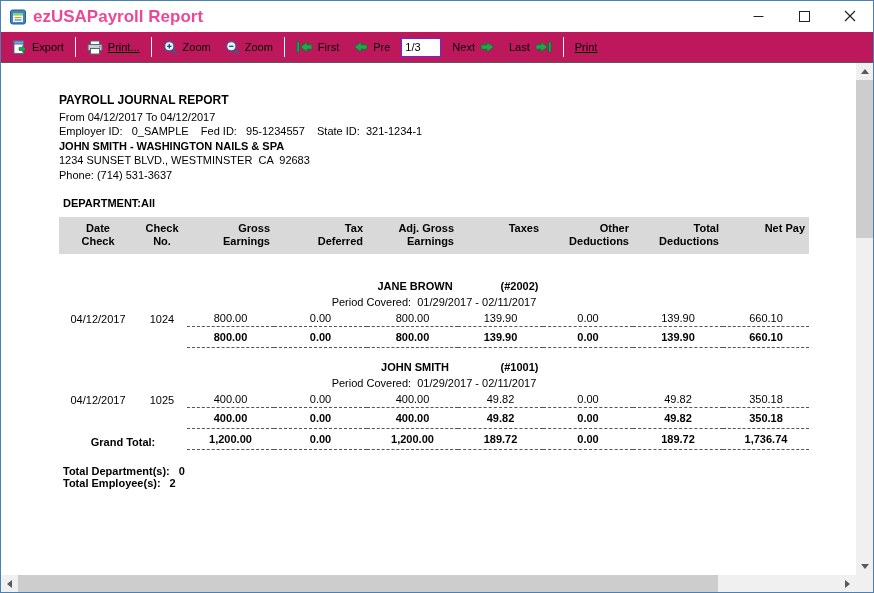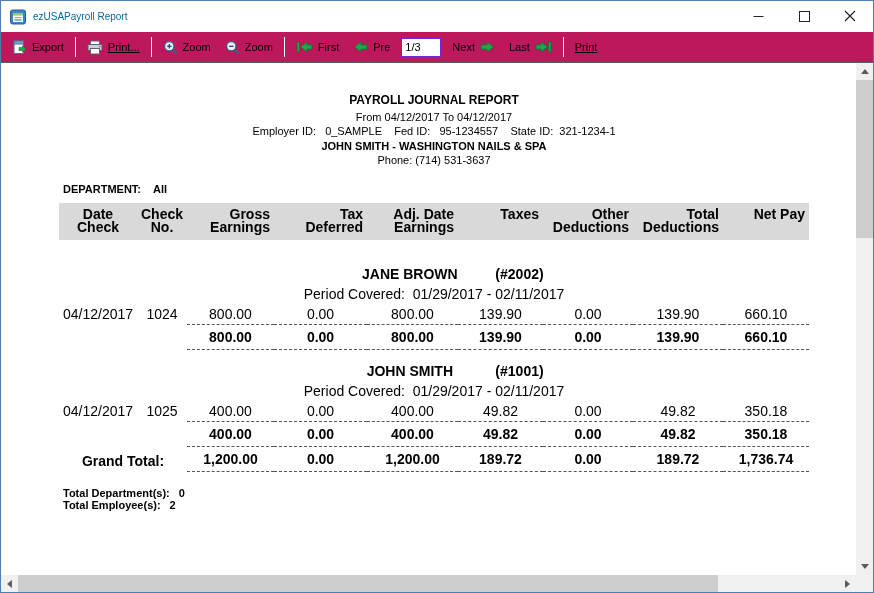--- a/index.html
+++ b/index.html
@@ -3,47 +3,47 @@
 <meta charset="utf-8">
 <style>
   * { margin:0; padding:0; box-sizing:border-box; }
   html,body { background:#e8e8e8; font-family:"Liberation Sans", sans-serif; cursor:default; }
   .window { width:874px; height:593px; background:#fff; border:1px solid #4a80b4;
             display:flex; flex-direction:column; position:relative; }
 
   
   .titlebar { height:31px; background:#fff; display:flex; align-items:center; padding-left:9px; flex:0 0 auto; }
   .app-icon { width:16px; height:16px; margin-right:7px; display:inline-flex; }
-  .title-text { font-size:10px; color:#0369a1; }
+  .title-text { font-size:17px; color:#ec4899;font-weight:bold; }
   .win-controls { margin-left:auto; display:flex; height:100%; }
   .win-btn { width:46px; height:100%; display:flex; align-items:center; justify-content:center; }
 
   
   .toolbar { height:30px; background:#be185d; display:flex; align-items:center;
              padding:0 4px; font-size:11px; color:#000; flex:0 0 auto; }
   .tb-btn { display:flex; align-items:center; gap:5px; padding:3px 7px; white-space:nowrap; }
   .tb-icon { display:inline-flex; }
   .tb-sep { width:1px; height:20px; background:#a8c3d3; border-right:1px solid #f2fafe; margin:0 4px; }
   .page-input { width:40px; height:19px; border:1px solid #6d28d9; background:#fff;
                 font-family:inherit; font-size:11px; padding:0 3px; margin:0 4px; }
   .u { text-decoration:underline; }
 
   
   .viewer { flex:1; position:relative; background:#fff; border-top:1px solid #5a5a5a; overflow:hidden; }
   .page { position:absolute; left:0; top:0; right:17px; bottom:17px; background:#fff;
           overflow:hidden; font-size:11px; color:#000; }
 
-  .report-head { width:750px; margin:30px 0 0 58px; text-align:center; line-height:14.5px; }
+  .report-head { width:750px; margin:30px 0 0 58px; text-align:left; line-height:14.5px; }
   .r-title { font-size:12px; font-weight:bold; margin-bottom:2px; }
   .r-company { font-weight:bold; }
   .pre { white-space:pre; }
   .dept-line { margin:15px 0 8px 62px; font-weight:bold; }
-  .dept-val { margin-left:12px; }
-
-  table.report { border-collapse:collapse; table-layout:fixed; width:750px; margin-left:58px; font-size:14px; }
+  .dept-val { }
+
+  table.report { border-collapse:collapse; table-layout:fixed; width:750px; margin-left:58px; font-size:11px; }
   .report thead th { background:#d9d9d9; font-weight:bold; padding:5px 4px 6px 4px;
                      vertical-align:top; line-height:13px; }
   .report thead th div { min-height:13px; }
   th.hcen { text-align:center; }
   th.hnum { text-align:right; }
   .report td { padding:2px 4px; vertical-align:bottom;text-align:center; }
   .num { text-align:right; }
   .emp-row { padding-top:13px !important; font-weight:bold; }
   .report tbody tr:first-child td.emp-row { padding-top:26px !important; }
   .emp-name { display:inline-block; width:171px; }
@@ -194,20 +194,21 @@
   </div>
 
   <div class="viewer">
     <div class="page">
 
       <div class="report-head">
         <div class="r-title">PAYROLL JOURNAL REPORT</div>
         <div>From 04/12/2017 To 04/12/2017</div>
         <div class="pre">Employer ID:   0_SAMPLE    Fed ID:   95-1234557    State ID:  321-1234-1</div>
         <div class="r-company">JOHN SMITH - WASHINGTON NAILS &amp; SPA</div>
+        <div class="pre">1234 SUNSET BLVD., WESTMINSTER  CA  92683</div>
         <div>Phone: (714) 531-3637</div>
       </div>
 
       <div class="dept-line">
         <span>DEPARTMENT:</span><span class="dept-val">All</span>
       </div>
 
       <table class="report">
         <colgroup>
           <col style="width:78px">
@@ -232,21 +233,21 @@
               </th>
               <th class="hnum">
                 <div>Gross</div>
                 <div>Earnings</div>
               </th>
               <th class="hnum">
                 <div>Tax</div>
                 <div>Deferred</div>
               </th>
               <th class="hnum">
-                <div>Adj. Date</div>
+                <div>Adj. Gross</div>
                 <div>Earnings</div>
               </th>
               <th class="hnum">
                 <div>Taxes</div>
                 <div></div>
               </th>
               <th class="hnum">
                 <div>Other</div>
                 <div>Deductions</div>
               </th>

